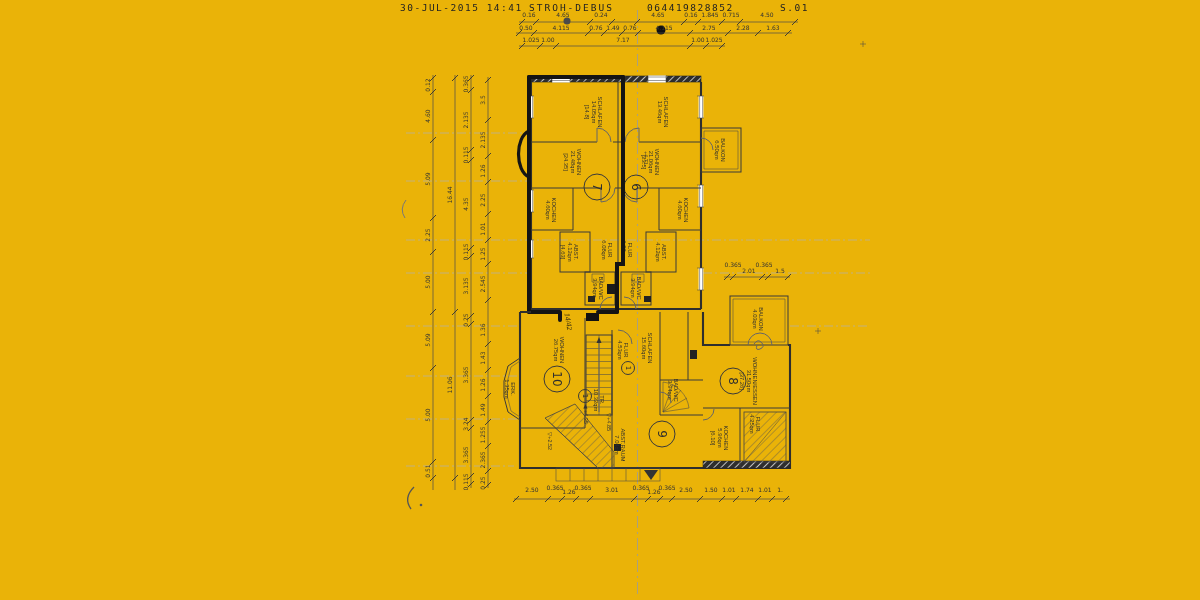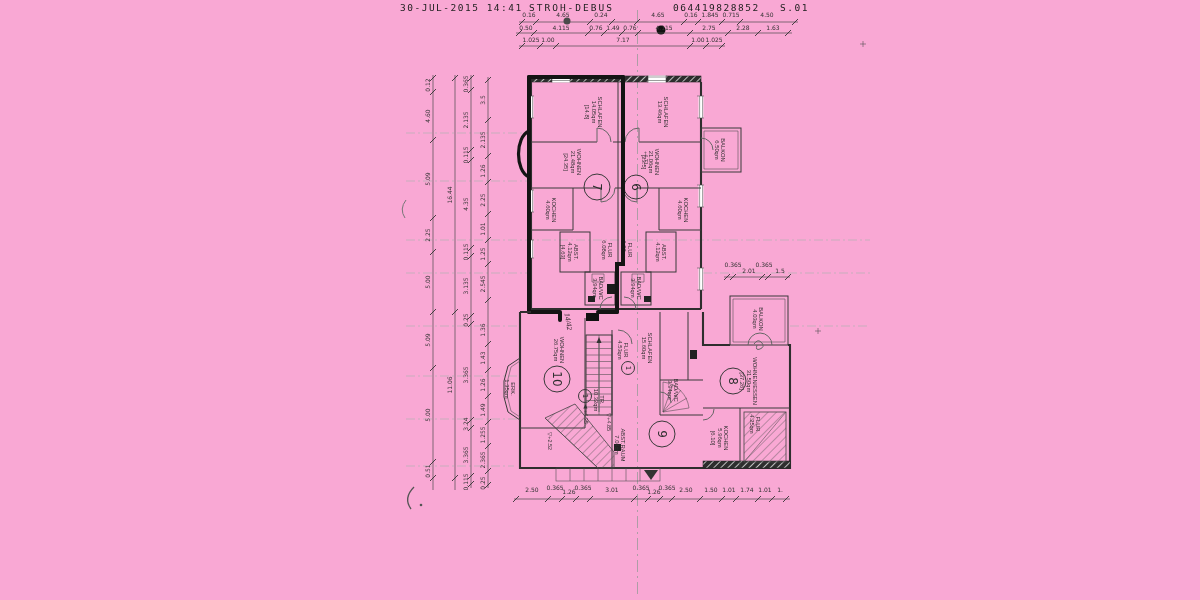--- a/index.html
+++ b/index.html
@@ -1,21 +1,21 @@
 <!DOCTYPE html>
 <html><head>
 <meta charset="utf-8">
 <style>
   html,body{margin:0;padding:0;background:#e8e8e8;}
-  .page{position:relative;width:1200px;height:600px;background:#f9a8d4;overflow:hidden;
+  .page{position:relative;width:1200px;height:600px;background:#eab308;overflow:hidden;
         font-family:"DejaVu Sans",sans-serif;}
   .fax-header{position:absolute;top:2px;left:0;width:100%;height:14px;
         font-family:"DejaVu Sans Mono",monospace;font-size:9.5px;color:#222;letter-spacing:1.5px;}
   .fax-header span{position:absolute;white-space:nowrap;}
-  .h-dt{left:400px;} .h-sn{left:513px;letter-spacing:2px;padding-left:16px;} .h-fx{left:673px;} .h-pg{left:780px;}
+  .h-dt{left:400px;} .h-sn{left:513px;letter-spacing:2px;padding-left:16px;} .h-fx{left:647px;} .h-pg{left:780px;}
   svg.plan{position:absolute;left:0;top:0;}
   
   .ln{stroke:#4a4a4a;stroke-width:.7;fill:none;}
   .tk{stroke:#333;stroke-width:.9;fill:none;}
   .w2{stroke:#2e2e2e;stroke-width:2.1;fill:none;}
   .w1{stroke:#3a3a3a;stroke-width:1;fill:none;}
   .wt{stroke:#4a4a4a;stroke-width:.55;fill:none;}
   .mk{stroke:#141414;stroke-width:4;fill:none;stroke-linecap:round;}
   .mk2{stroke:#141414;stroke-width:3.2;fill:none;stroke-linecap:round;}
   .dd{stroke:#b3b3b3;stroke-width:.7;fill:none;stroke-dasharray:9 3 2 3;}

